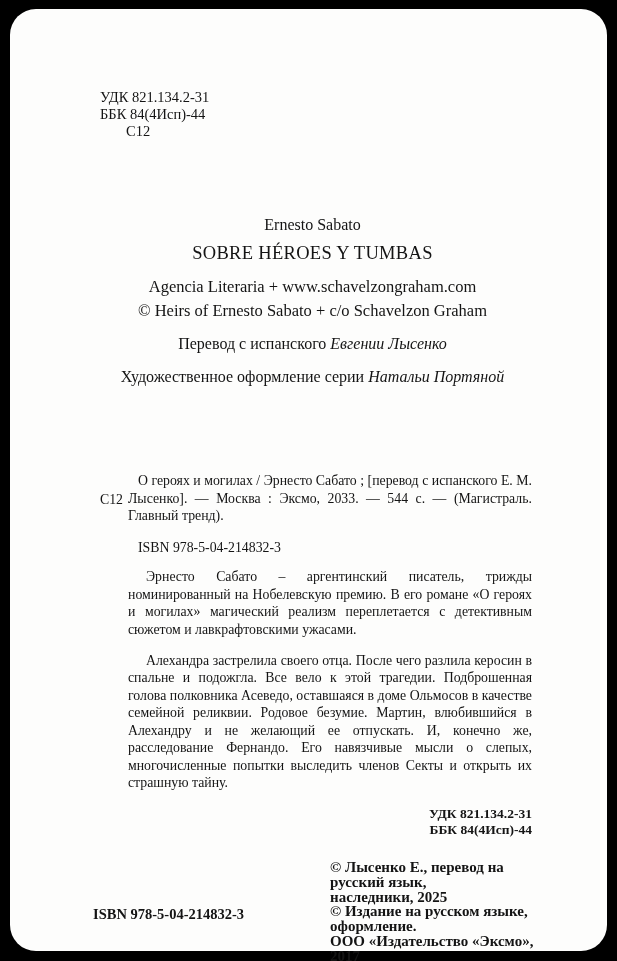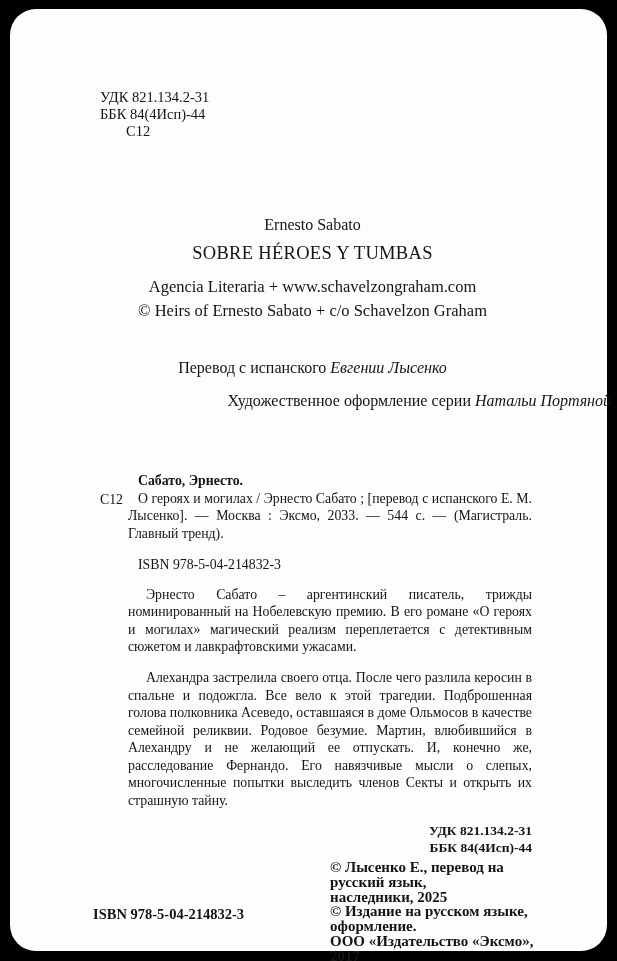--- a/index.html
+++ b/index.html
@@ -26,22 +26,22 @@
   .top-codes .code-c { margin-left: 26px; }
 
   
   .title-block {
     position: absolute; left: 4px; top: 207px;
     width: 100%; text-align: center;
   }
   .tb-author { font-size: 16px; }
   .tb-title  { font-size: 18.5px; margin-top: 9px; letter-spacing: .3px; }
   .tb-copy   { font-size: 16.5px; line-height: 24px; margin-top: 11px; }
-  .tb-trans  { font-size: 16px; margin-top: 36px; }
-  .tb-design { font-size: 16px; margin-top: 15px; text-align: right; }
+  .tb-trans  { font-size: 16px; margin-top: 12px; }
+  .tb-design { font-size: 16px; margin-top: 15px; }
   .ital { font-style: italic; }
 
   
   .catalog {
     position: absolute; left: 90px; top: 463px;
     width: 432px;
     font-size: 13.8px; line-height: 17.5px;
   }
   .catalog .margin-code {
     position: absolute; left: 0; top: 19px;
@@ -84,21 +84,20 @@
       <div>Agencia Literaria + www.schavelzongraham.com</div>
       <div>© Heirs of Ernesto Sabato + c/o Schavelzon Graham</div>
     </div>
     <div class="tb-trans"><span>Перевод с испанского </span><span class="ital">Евгении Лысенко</span></div>
     <div class="tb-design"><span>Художественное оформление серии </span><span class="ital">Натальи Портяной</span></div>
   </div>
 
   <div class="catalog">
     <div class="margin-code">С12</div>
     <div class="cat-text">
-      <div class="cat-heading">Сабато, Эрнесто.</div>
       <div class="cat-biblio">О героях и могилах / Эрнесто Сабато ; [перевод с испанского Е. М. Лысенко]. — Москва : Эксмо, 2033. — 544 с. — (Магистраль. Главный тренд).</div>
       <div class="cat-isbn">ISBN 978-5-04-214832-3</div>
       <p class="cat-para first">Эрнесто Сабато – аргентинский писатель, трижды номинированный на Нобелевскую премию. В его романе «О героях и могилах» магический реализм переплетается с детективным сюжетом и лавкрафтовскими ужасами.</p>
       <p class="cat-para">Алехандра застрелила своего отца. После чего разлила керосин в спальне и подожгла. Все вело к этой трагедии. Подброшенная голова полковника Асеведо, оставшаяся в доме Ольмосов в качестве семейной реликвии. Родовое безумие. Мартин, влюбившийся в Алехандру и не желающий ее отпускать. И, конечно же,  расследование Фернандо. Его навязчивые мысли о слепых, многочисленные попытки выследить членов Секты и открыть их страшную тайну.</p>
       <div class="cat-codes">
         <div>УДК 821.134.2-31</div>
         <div>ББК 84(4Исп)-44</div>
       </div>
     </div>
   </div>

